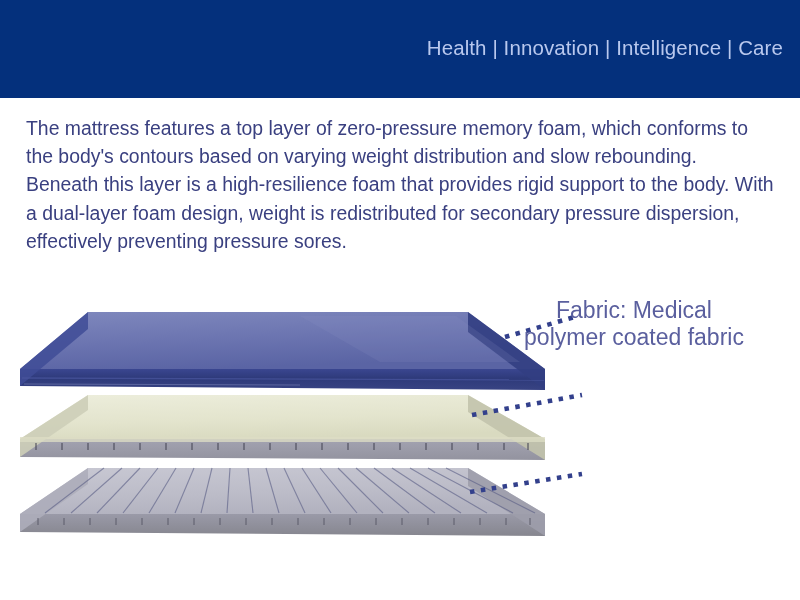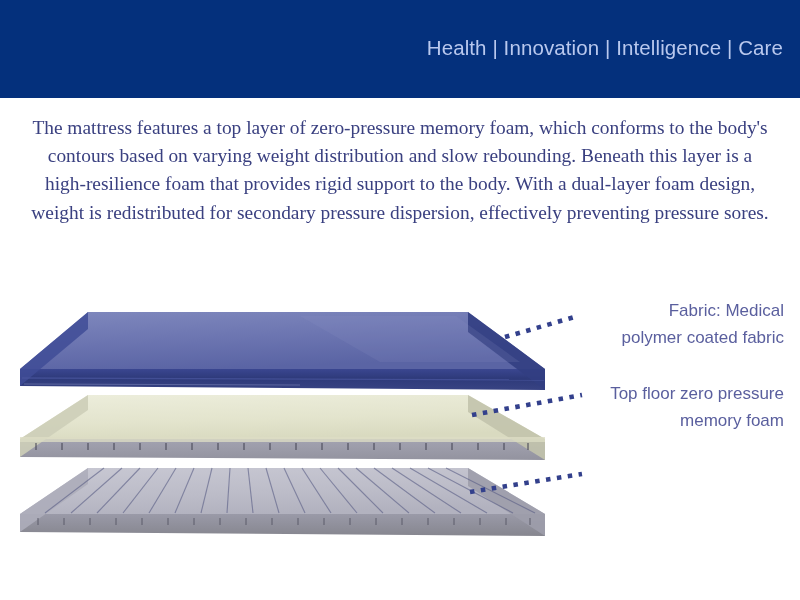--- a/index.html
+++ b/index.html
@@ -39,42 +39,40 @@
     color: #b9c8ee;
     white-space: nowrap;
   }
 
   
   .intro {
     position: absolute;
     left: 26px;
     top: 114px;
     width: 748px;
-    text-align: center;
     font-size: 19.4px;
     line-height: 28.2px;
     color: #3a4080;
-    font-family: Liberation Serif, serif;
   }
 
   
   .figure {
     position: absolute;
     left: 0;
     top: 292px;
     width: 800px;
     height: 250px;
   }
   .figure svg { display: block; }
 
   
   .callout {
     position: absolute;
-    text-align: right;
-    font-size: 17px;
+    text-align: center;
+    font-size: 23px;
     line-height: 27px;
     color: #5a5f9e;
     white-space: pre-line;
   }
   .callout-fabric  { right: 16px; top: 297px;  width: 300px; }
   .callout-memory  { right: 16px; top: 380px;  width: 300px; }
   .callout-elastic { right: 16px; top: 458px;  width: 300px; }
 </style>
 </head>
 <body>
@@ -225,17 +223,15 @@
         <path d="M 505,45 L 578,24"></path>
         <path d="M 472,123 L 582,103"></path>
         <path d="M 470,200 L 582,182"></path>
       </g>
     </svg>
   </div>
 
   <div class="callout callout-fabric">Fabric: Medical
 polymer coated fabric</div>
 
-  <div class="callout callout-memory">Top floor zero pressure
-memory foam</div>
 
 
 </div>
 
 </body></html>

